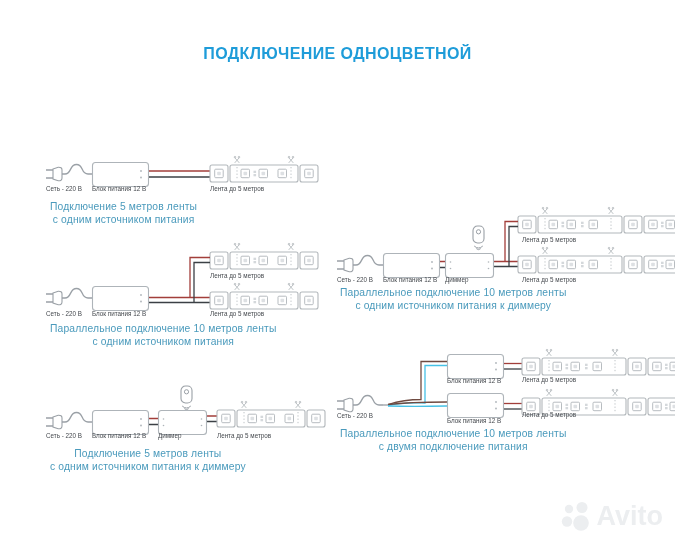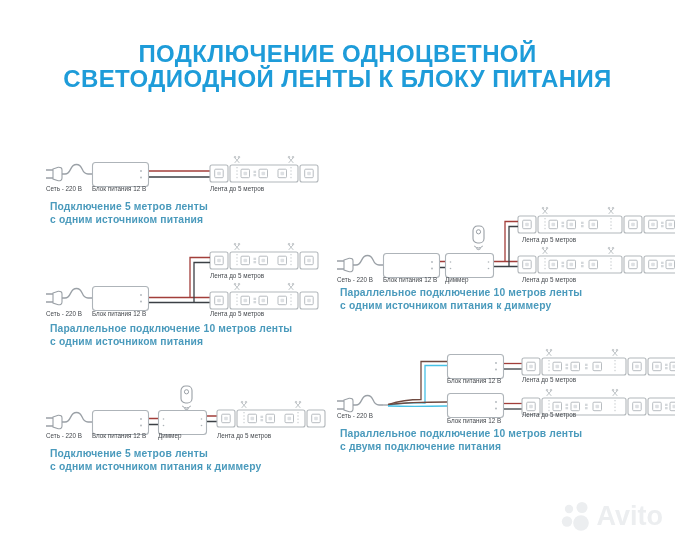--- a/index.html
+++ b/index.html
@@ -1,20 +1,20 @@
 <!DOCTYPE html>
 <html><head>
 <meta charset="utf-8">
 <style>
   html,body{margin:0;padding:0;background:#fff;}
   .poster{position:relative;width:675px;height:540px;background:#ffffff;overflow:hidden;
           font-family:"Liberation Sans",sans-serif;}
   .title{position:absolute;top:41px;left:0;width:675px;text-align:center;
-         color:#1e9cd9;font-weight:bold;font-size:24px;line-height:25px;letter-spacing:.4px;}
-  .cap{position:absolute;color:#4a9abc;font-size:10.3px;line-height:12.5px;font-weight:700;letter-spacing:.15px;}
+         color:#1e9cd9;font-weight:bold;font-size:16px;line-height:25px;letter-spacing:.4px;}
+  .cap{position:absolute;color:#4a9abc;font-size:10.3px;line-height:12.5px;font-weight:400;letter-spacing:.15px;text-align:center;}
   svg.d{position:absolute;}
   svg.d text{font-family:"Liberation Sans",sans-serif;font-size:6.3px;fill:#45494e;}
   .wr{stroke:#a23e3a;stroke-width:1.3;fill:none;}
   .wk{stroke:#3b4045;stroke-width:1.3;fill:none;}
   .wb{stroke:#6f4a41;stroke-width:1.3;fill:none;}
   .wc{stroke:#47c1e6;stroke-width:1.3;fill:none;}
   .wg{stroke:#9aa0a6;stroke-width:1.3;fill:none;}
   .wm{position:absolute;right:12px;bottom:8px;display:flex;align-items:center;gap:3px;
       color:#eceef0;font-size:27px;font-weight:bold;}
 </style>
@@ -97,21 +97,20 @@
         <rect x="126" y="0" width="34" height="17" rx="2" fill="#fff" stroke="#b2b7bb" stroke-width="1.1"></rect>
         <use href="#led" x="130.7" y="4.2"></use>
         <use href="#res" x="143" y="5.7"></use>
         <use href="#led" x="148" y="4.2"></use>
       </g>
     </defs>
   </svg>
 
   <div class="title">
     <div>ПОДКЛЮЧЕНИЕ ОДНОЦВЕТНОЙ</div>
-    <div>СВЕТОДИОДНОЙ ЛЕНТЫ К БЛОКУ ПИТАНИЯ</div>
   </div>
 
   <svg class="d" style="left:40px;top:152px" width="290" height="48" viewBox="0 0 290 48">
     <use href="#plugcable" x="6" y="12"></use>
     <use href="#psubox" x="52" y="10"></use>
     <path class="wr" d="M109,19 H170"></path>
     <path class="wk" d="M109,25 H170"></path>
     <use href="#strip-l" x="170" y="13"></use>
     <text x="6" y="39">Сеть - 220 В</text>
     <text x="52" y="39">Блок питания 12 В</text>

